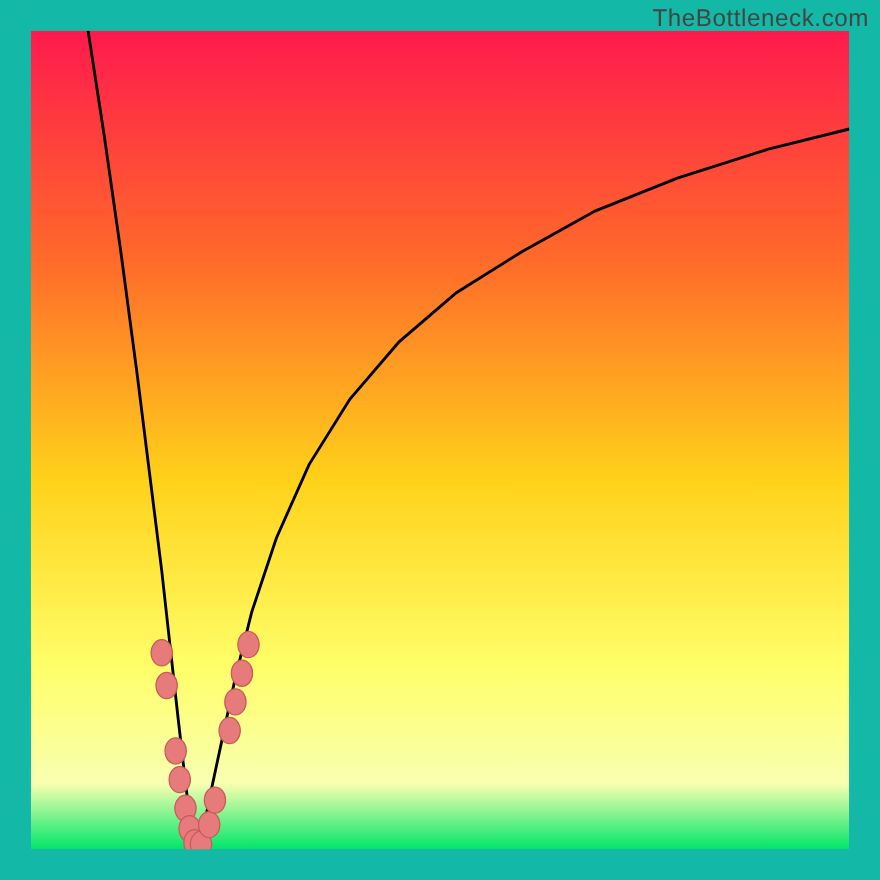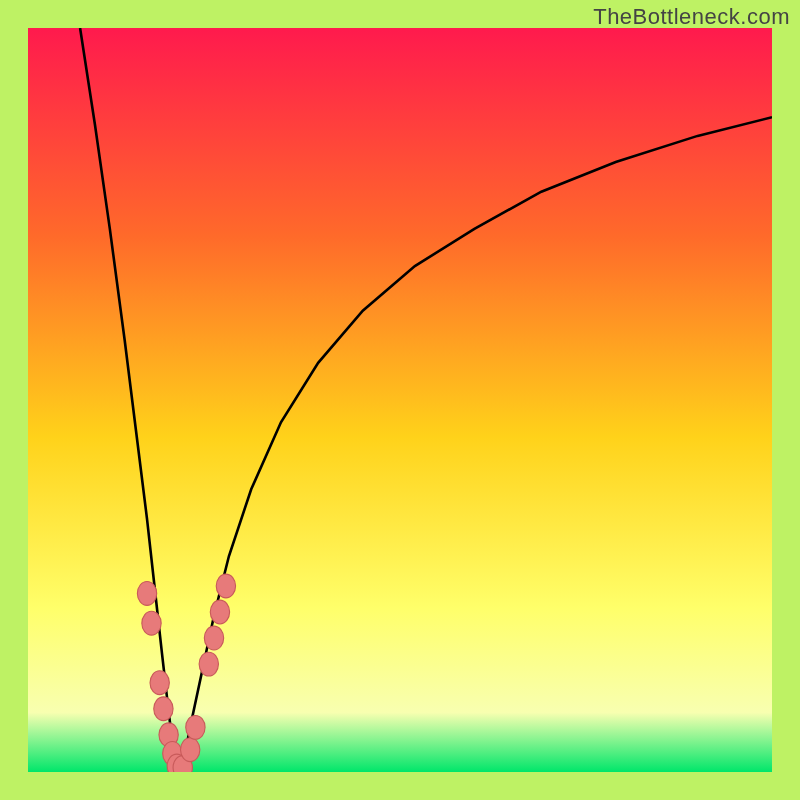--- a/index.html
+++ b/index.html
@@ -8,21 +8,21 @@
     width: 800px;
     height: 800px;
     overflow: hidden;
     background: #000;
     font-family: Arial, Helvetica, sans-serif;
   }
   .frame {
     position: relative;
     width: 800px;
     height: 800px;
-    background: #bef264;
+    background: #14b8a6;
   }
   .watermark {
     position: absolute;
     top: 4px;
     right: 10px;
     color: #444;
     font-size: 22px;
     font-weight: 500;
     letter-spacing: 0.5px;
     z-index: 10;

